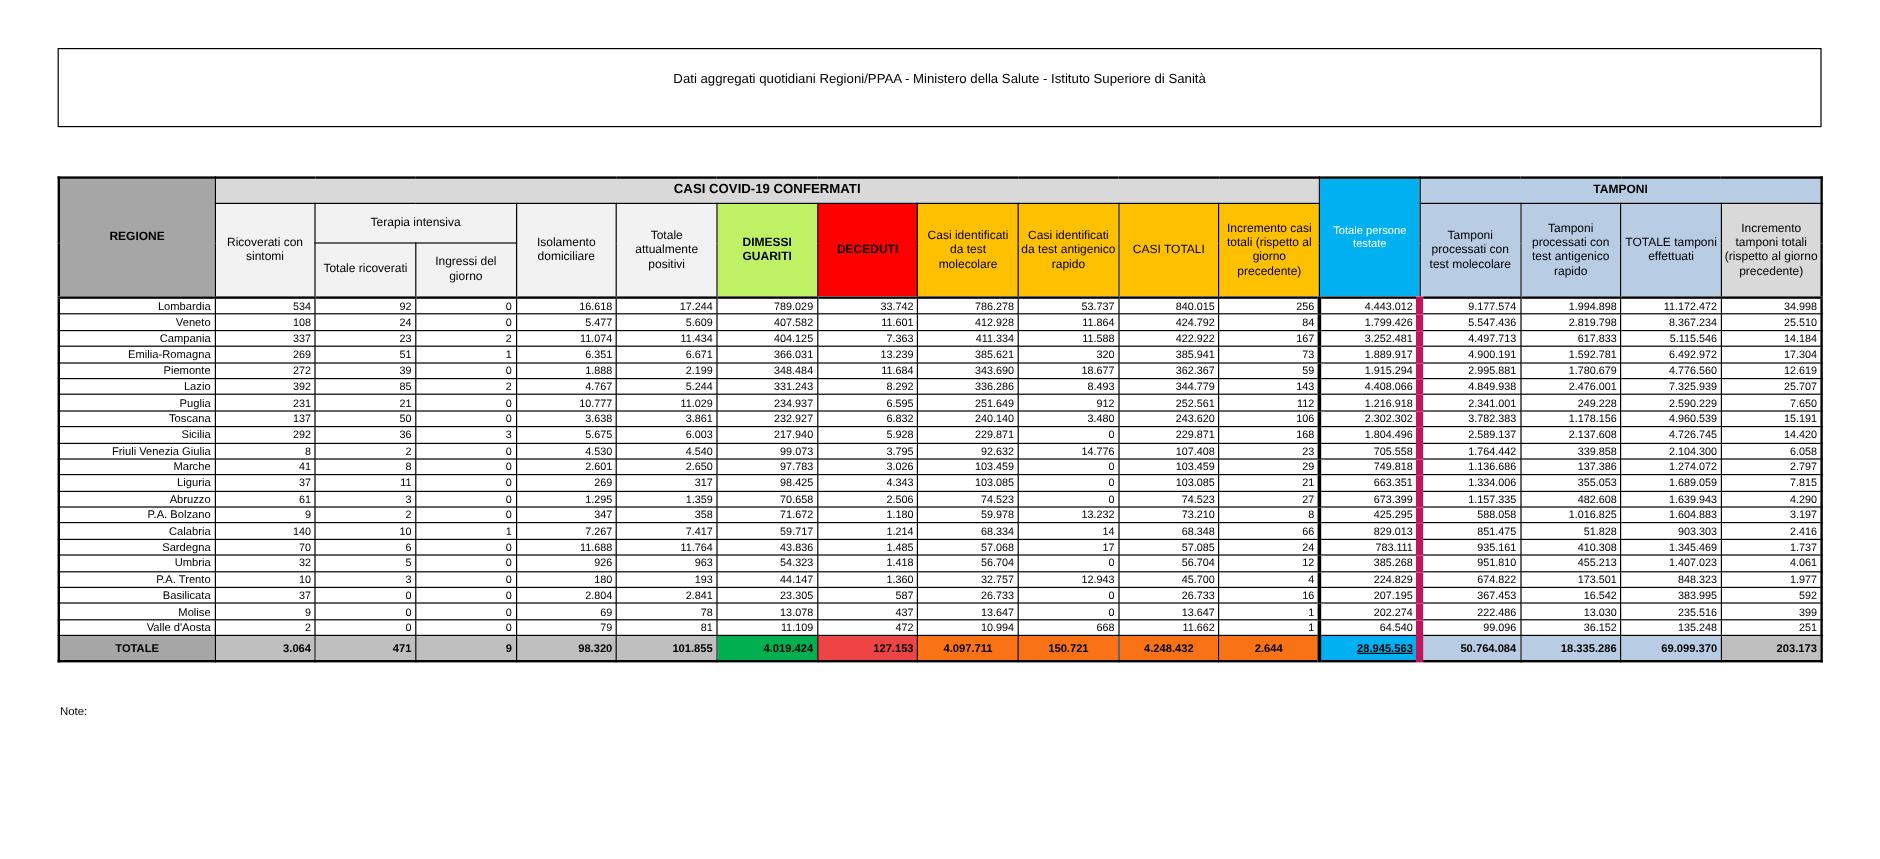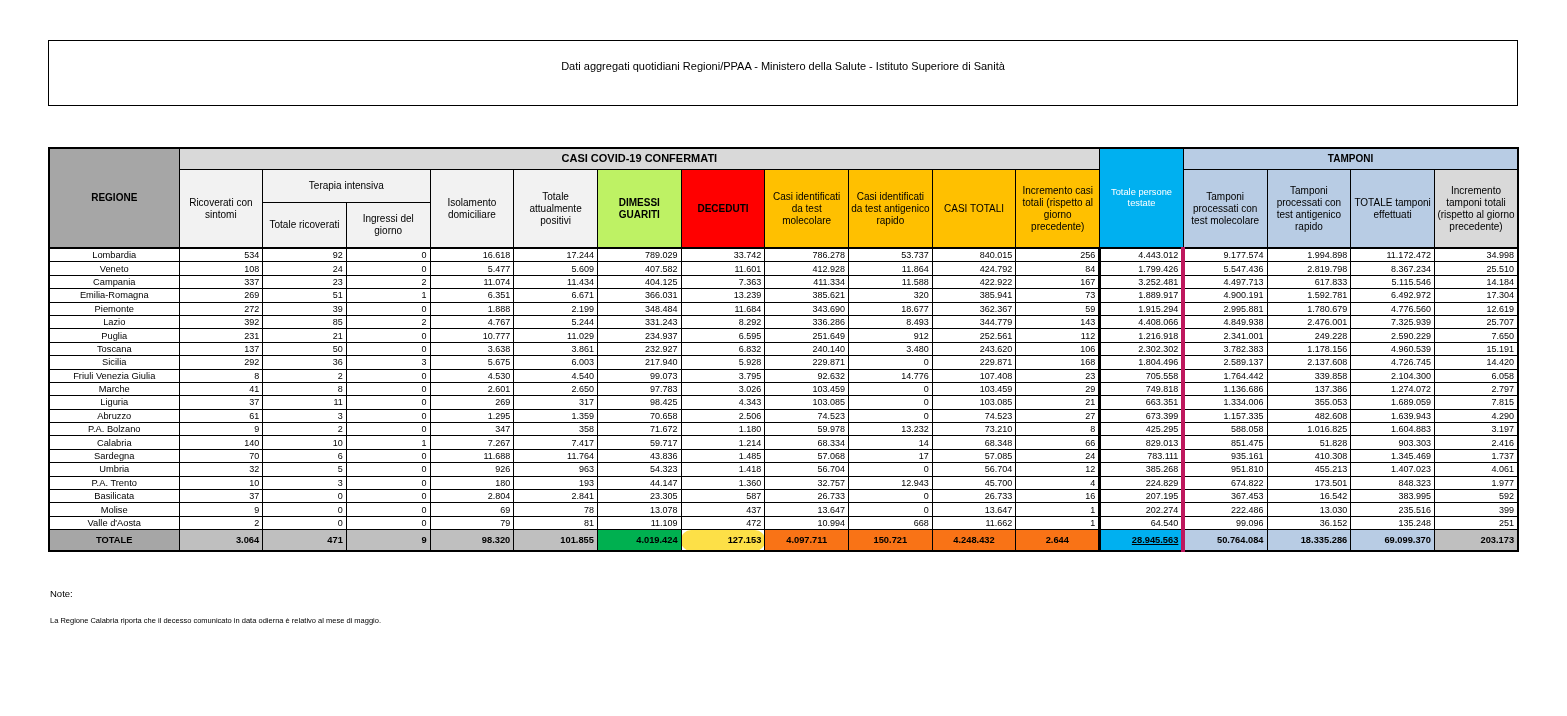--- a/index.html
+++ b/index.html
@@ -18,31 +18,31 @@
   th.band-tamponi{background:#B8CCE4;font-weight:bold;font-size:10px;}
   tr.sub-row th{height:30px;}
   tr.sub-row2 th{height:42px;}
   th.c-green{background:#bef264;font-weight:bold;}
   th.c-red{background:#FF0000;font-weight:bold;}
   th.c-amber{background:#FFC000;}
   th.c-cyan{background:#00B0F0;color:#fff;font-size:9.3px;}
   th.c-blue{background:#B8CCE4;}
   th.c-lgray{background:#D9D9D9;}
   tbody td{height:12.4px;font-size:9px;line-height:12px;padding:0 3px;background:#fff;}
-  tbody td.region{text-align:center;font-size:9.3px;}
+  tbody td.region{text-align:right;font-size:9.3px;}
   td.num{text-align:right;}
   tbody tr:first-child td{border-top:2px solid #000;}
   
   table.report th:nth-last-child(5).c-cyan{border-left:3px solid #000;border-right:2px solid #000;}
-  tbody td:nth-child(13),tfoot td:nth-child(13){border-left:3px solid #000;border-right:4px solid #be185d;}
+  tbody td:nth-child(13),tfoot td:nth-child(13){border-left:3px solid #000;border-right:6px solid #be185d;}
   tfoot td{height:20px;font-size:9.3px;font-weight:bold;padding:0 3px;}
   tfoot td.t-label{background:#A6A6A6;text-align:center;}
   tfoot td.t-gray{background:#BFBFBF;}
   tfoot td.t-green{background:#00B050;}
-  tfoot td.t-red{background:#fde047;border-radius:10px;}
+  tfoot td.t-red{background:#ef4444;}
   tfoot td.t-amber{background:#f97316;text-align:center;}
   tfoot td.t-cyan{background:#00B0F0;text-decoration:underline;}
   tfoot td.t-blue{background:#B8CCE4;}
   .notes{position:absolute;left:50px;top:588px;width:1400px;}
   .notes-heading{font-size:9.5px;}
   .notes-body{font-size:7.5px;margin-top:17px;}
 </style>
 </head>
 <body>
 
@@ -517,14 +517,13 @@
         <td class="num t-blue">50.764.084</td>
         <td class="num t-blue">18.335.286</td>
         <td class="num t-blue">69.099.370</td>
         <td class="num t-gray">203.173</td>
       </tr>
     </tfoot>
 </table>
 
 <div class="notes">
   <div class="notes-heading">Note:</div>
-  <div class="notes-body">La Regione Calabria riporta che il decesso comunicato in data odierna è relativo al mese di maggio.</div>
 </div>
 
 </body></html>

